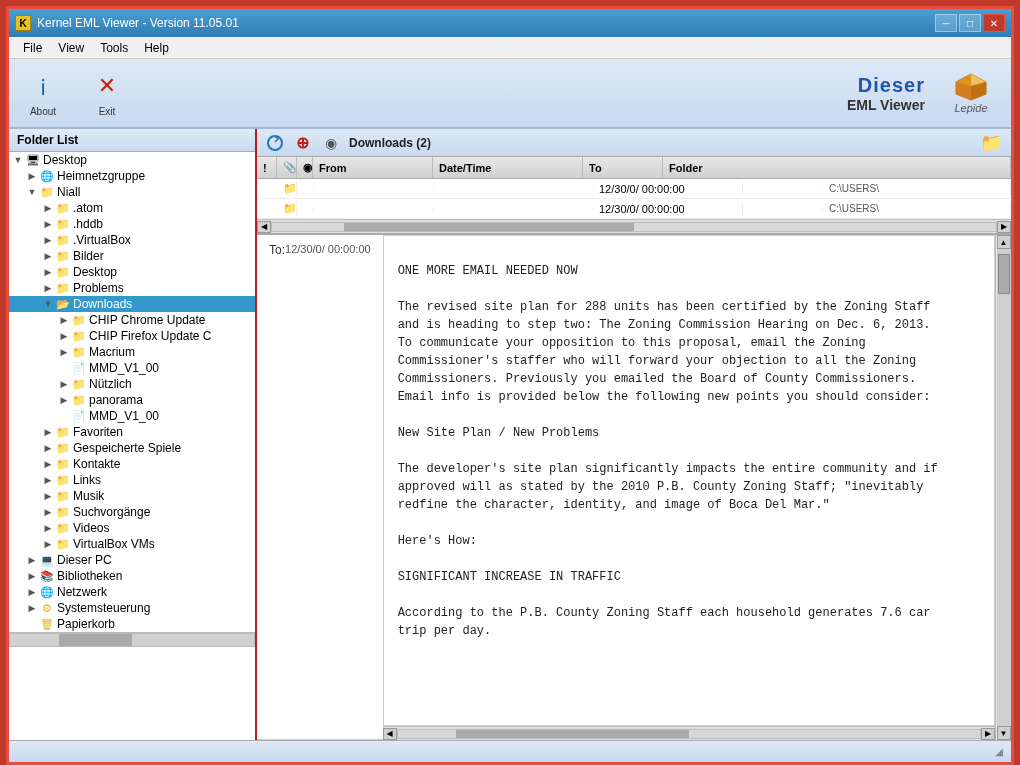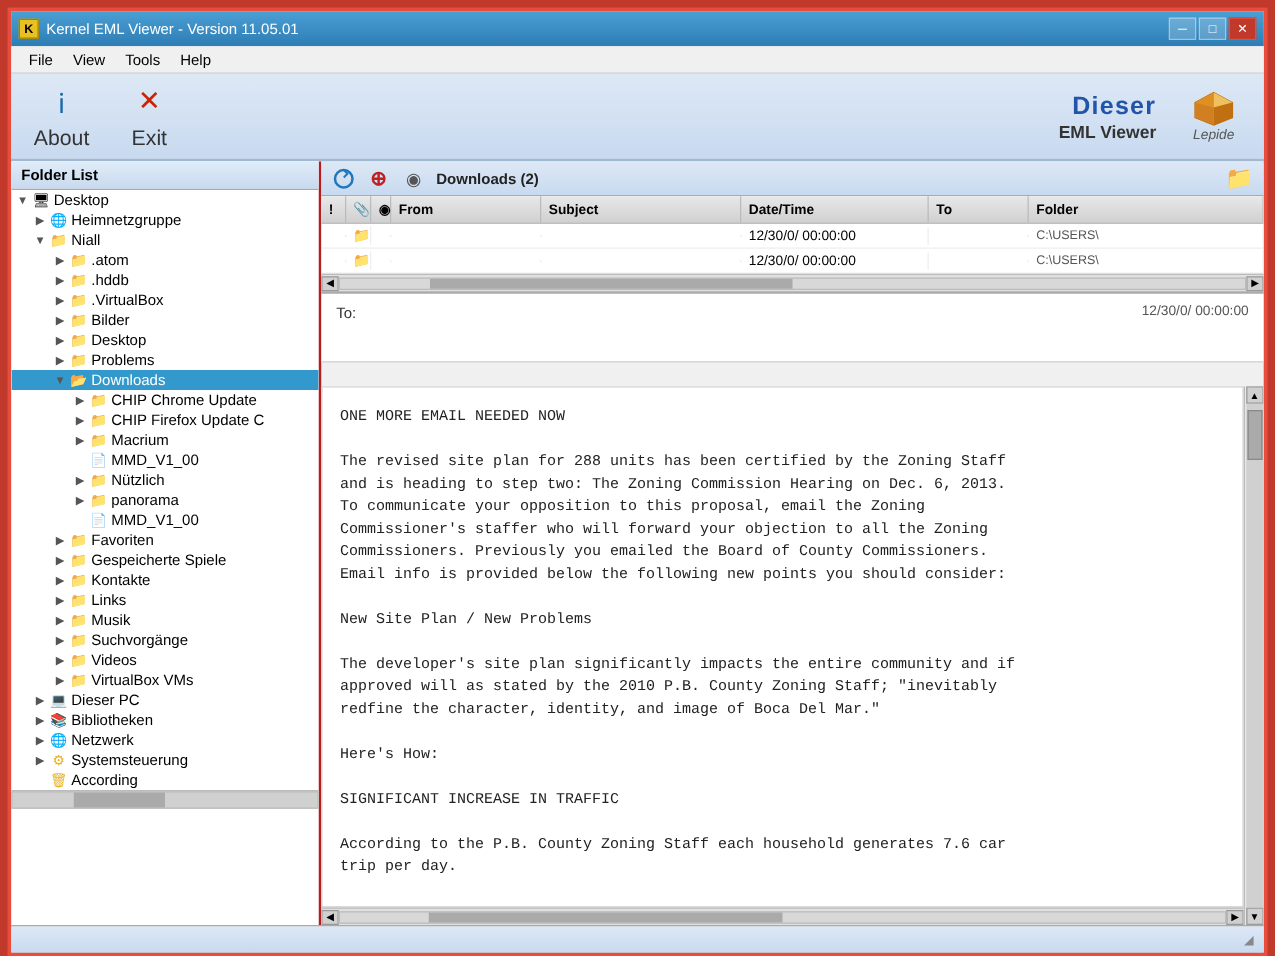--- a/index.html
+++ b/index.html
@@ -116,21 +116,21 @@
     }
     .toolbar-btn-icon {
       width: 32px;
       height: 32px;
       display: flex;
       align-items: center;
       justify-content: center;
       font-size: 22px;
     }
     .toolbar-btn-label {
-      font-size: 17px;
+      font-size: 10px;
       color: #333;
     }
     .info-icon { color: #1a6aaa; }
     .exit-icon { color: #cc2200; }
 
     
     .toolbar-right {
       display: flex;
       align-items: center;
       gap: 16px;
@@ -300,24 +300,23 @@
     }
     .email-folder-cell {
       font-size: 10px;
       color: #555;
     }
 
     
     .email-content-area {
       flex: 1;
       display: flex;
-      flex-direction: column;
+      flex-direction: row;
       overflow: hidden;
       border-top: 2px solid #aaa;
-      gap: 19px;
     }
     .email-header-section {
       background: white;
       padding: 8px 12px;
       border-bottom: 1px solid #ccc;
       display: flex;
       justify-content: space-between;
       flex-shrink: 0;
       min-height: 55px;
     }
@@ -329,21 +328,21 @@
       margin-bottom: 3px;
     }
     .email-date-right {
       font-size: 11px;
       color: #555;
       text-align: right;
     }
     .email-body {
       flex: 1;
       background: white;
-      padding: 14px 14px;
+      padding: 26px 14px;
       overflow-y: auto;
       font-family: 'Courier New', monospace;
       font-size: 12px;
       line-height: 1.5;
       color: #222;
       border: 1px solid #ccc;
       margin: 0;
     }
 
     
@@ -692,21 +691,21 @@
 
             <div class="tree-item" style="padding-left:16px;">
               <span class="tree-expander">▶</span>
               <span class="tree-icon folder-icon">⚙</span>
               <span class="tree-label">Systemsteuerung</span>
             </div>
 
             <div class="tree-item" style="padding-left:16px;">
               <span class="tree-expander"> </span>
               <span class="tree-icon folder-icon">🗑</span>
-              <span class="tree-label">According</span>
+              <span class="tree-label">Papierkorb</span>
             </div>
 
           </div>
         </div>
 
         <div class="folder-bottom-scroll">
           <div style="flex:1; height:14px; background:#d0d0d0; border:1px solid #bbb; position:relative;">
             <div style="position:absolute; left:20%; width:30%; height:100%; background:#aaa;"></div>
           </div>
         </div>
@@ -728,21 +727,20 @@
             <span class="folder-icon-small">📁</span>
           </div>
         </div>
 
         <div class="email-list">
           <div class="email-list-header">
             <div class="email-col-header col-flag">!</div>
             <div class="email-col-header col-attach">📎</div>
             <div class="email-col-header" style="width:16px;">◉</div>
             <div class="email-col-header col-from">From</div>
-            <div class="email-col-header col-subject">Subject</div>
             <div class="email-col-header col-datetime">Date/Time</div>
             <div class="email-col-header col-to">To</div>
             <div class="email-col-header col-folder">Folder</div>
           </div>
 
           <div class="email-row">
             <div class="email-cell col-flag"></div>
             <div class="email-cell col-attach">📁</div>
             <div class="email-cell" style="width:16px;"></div>
             <div class="email-cell col-from"></div>

